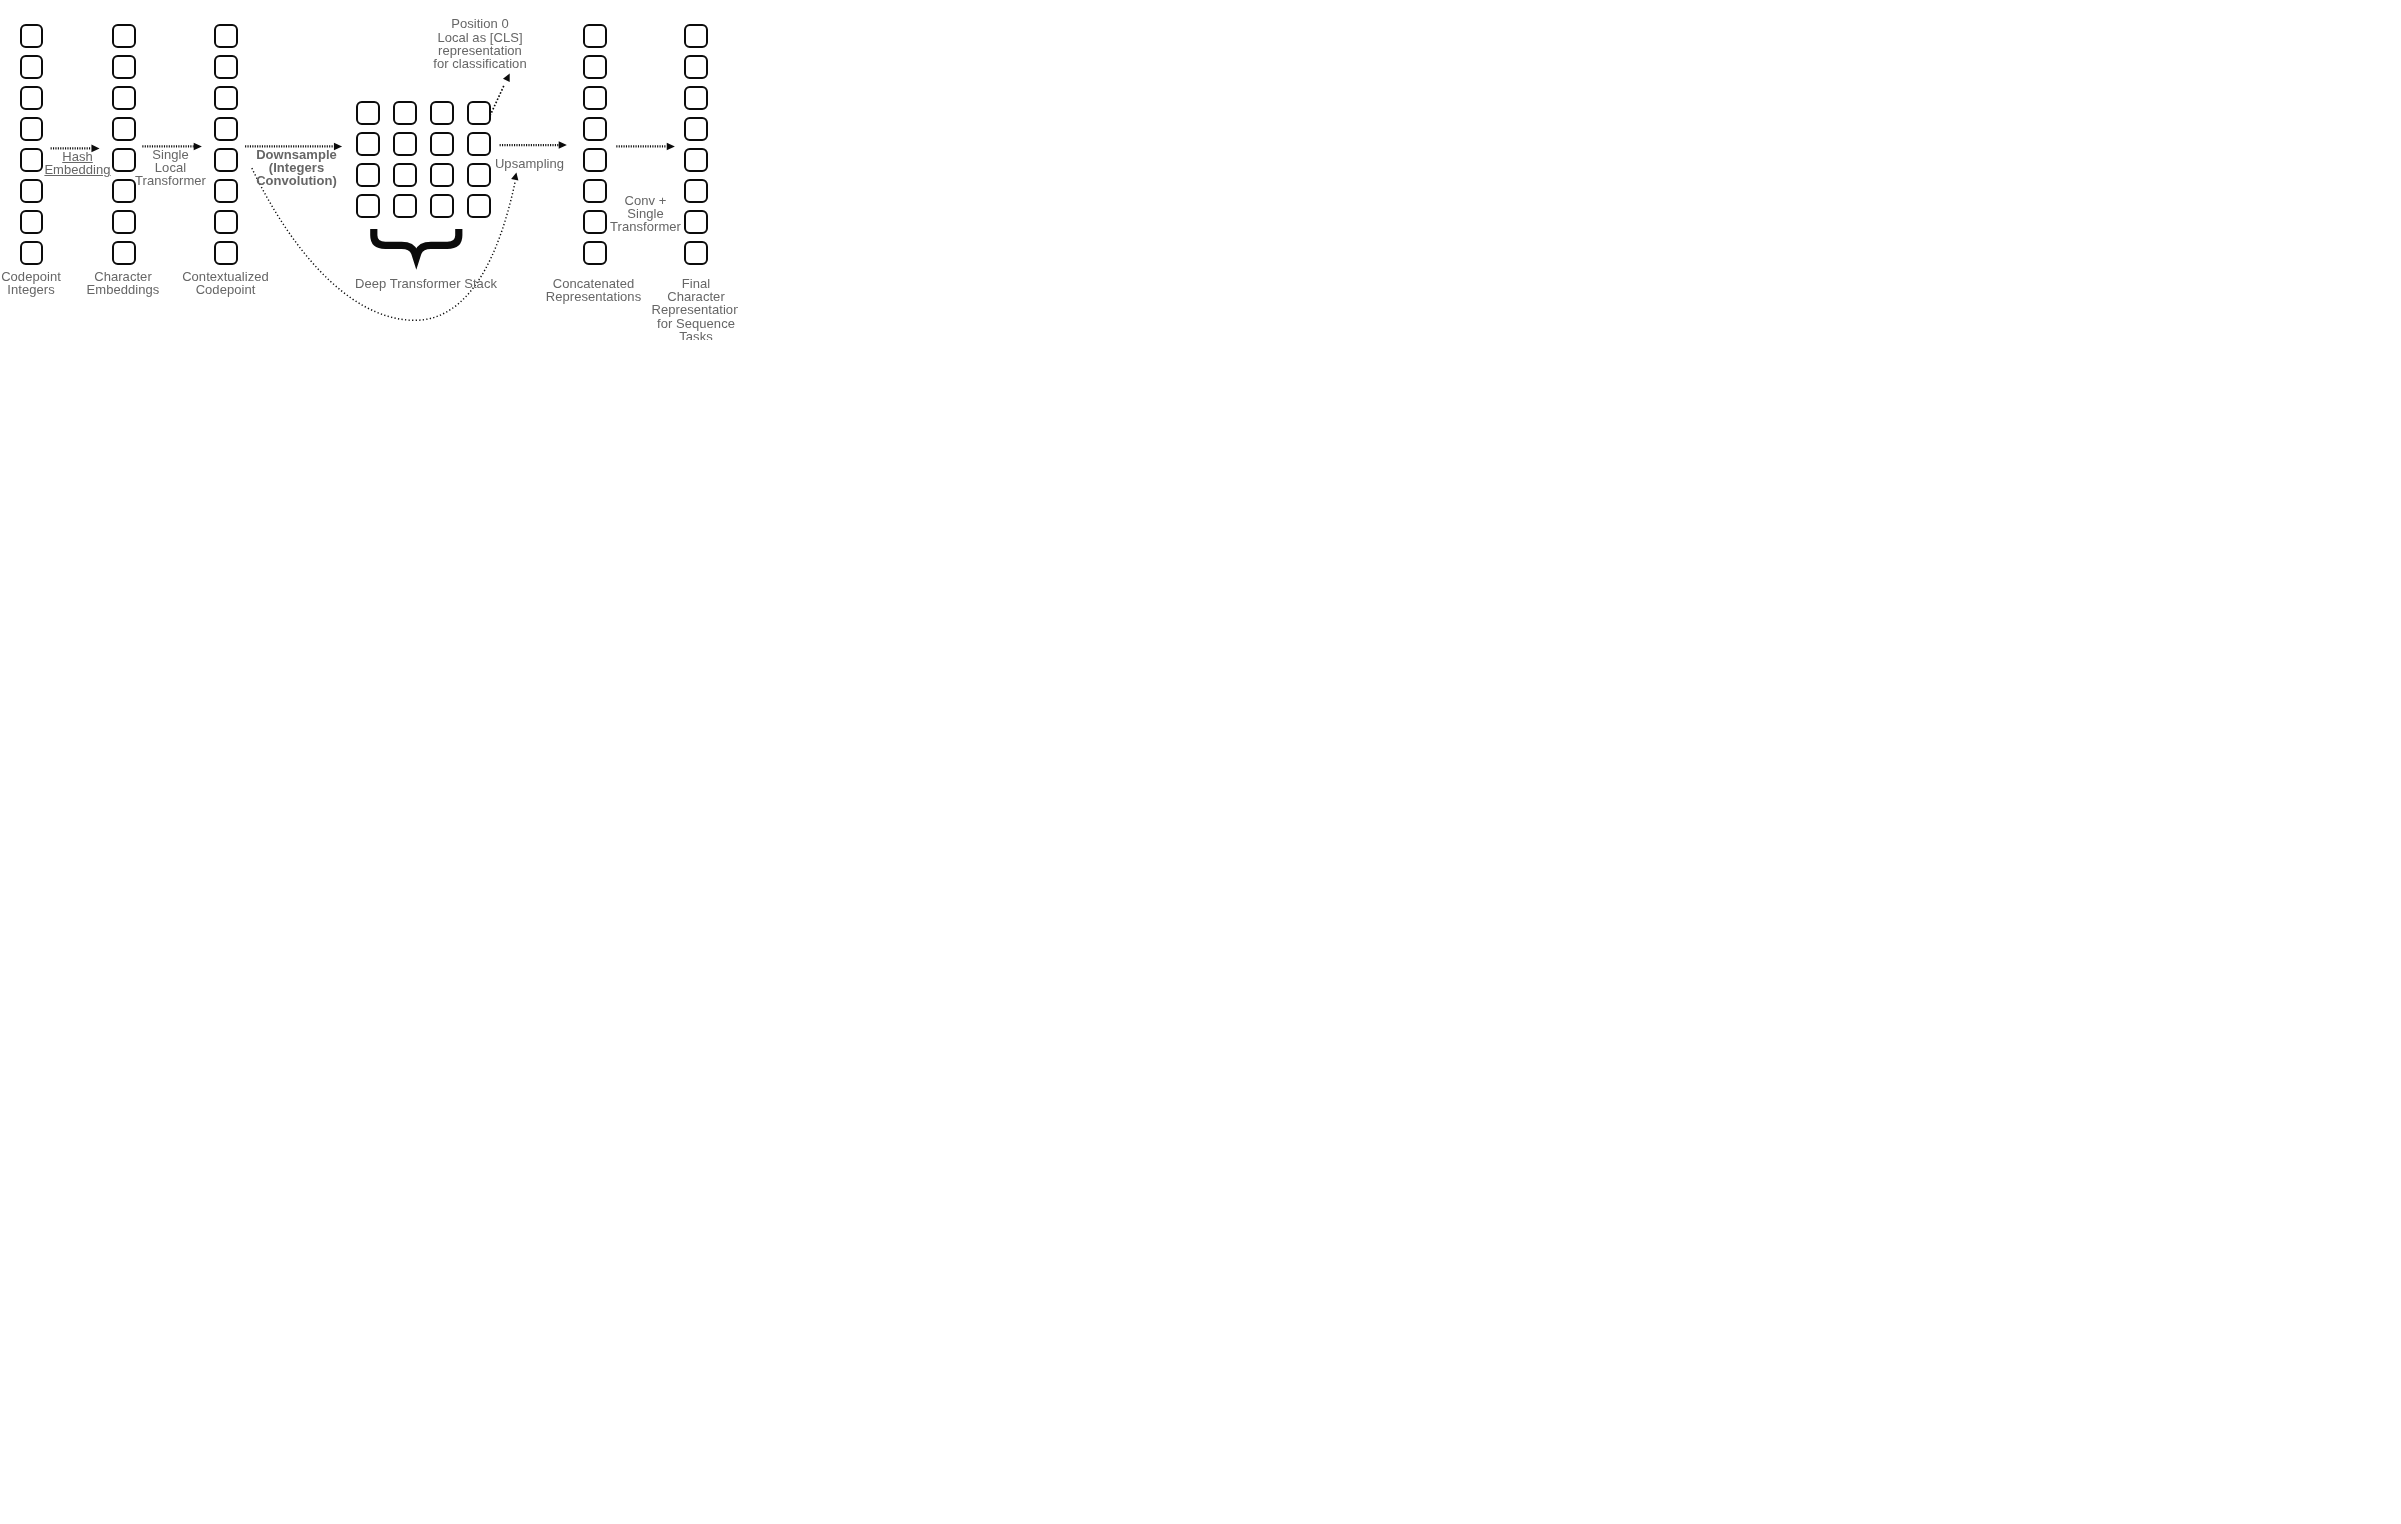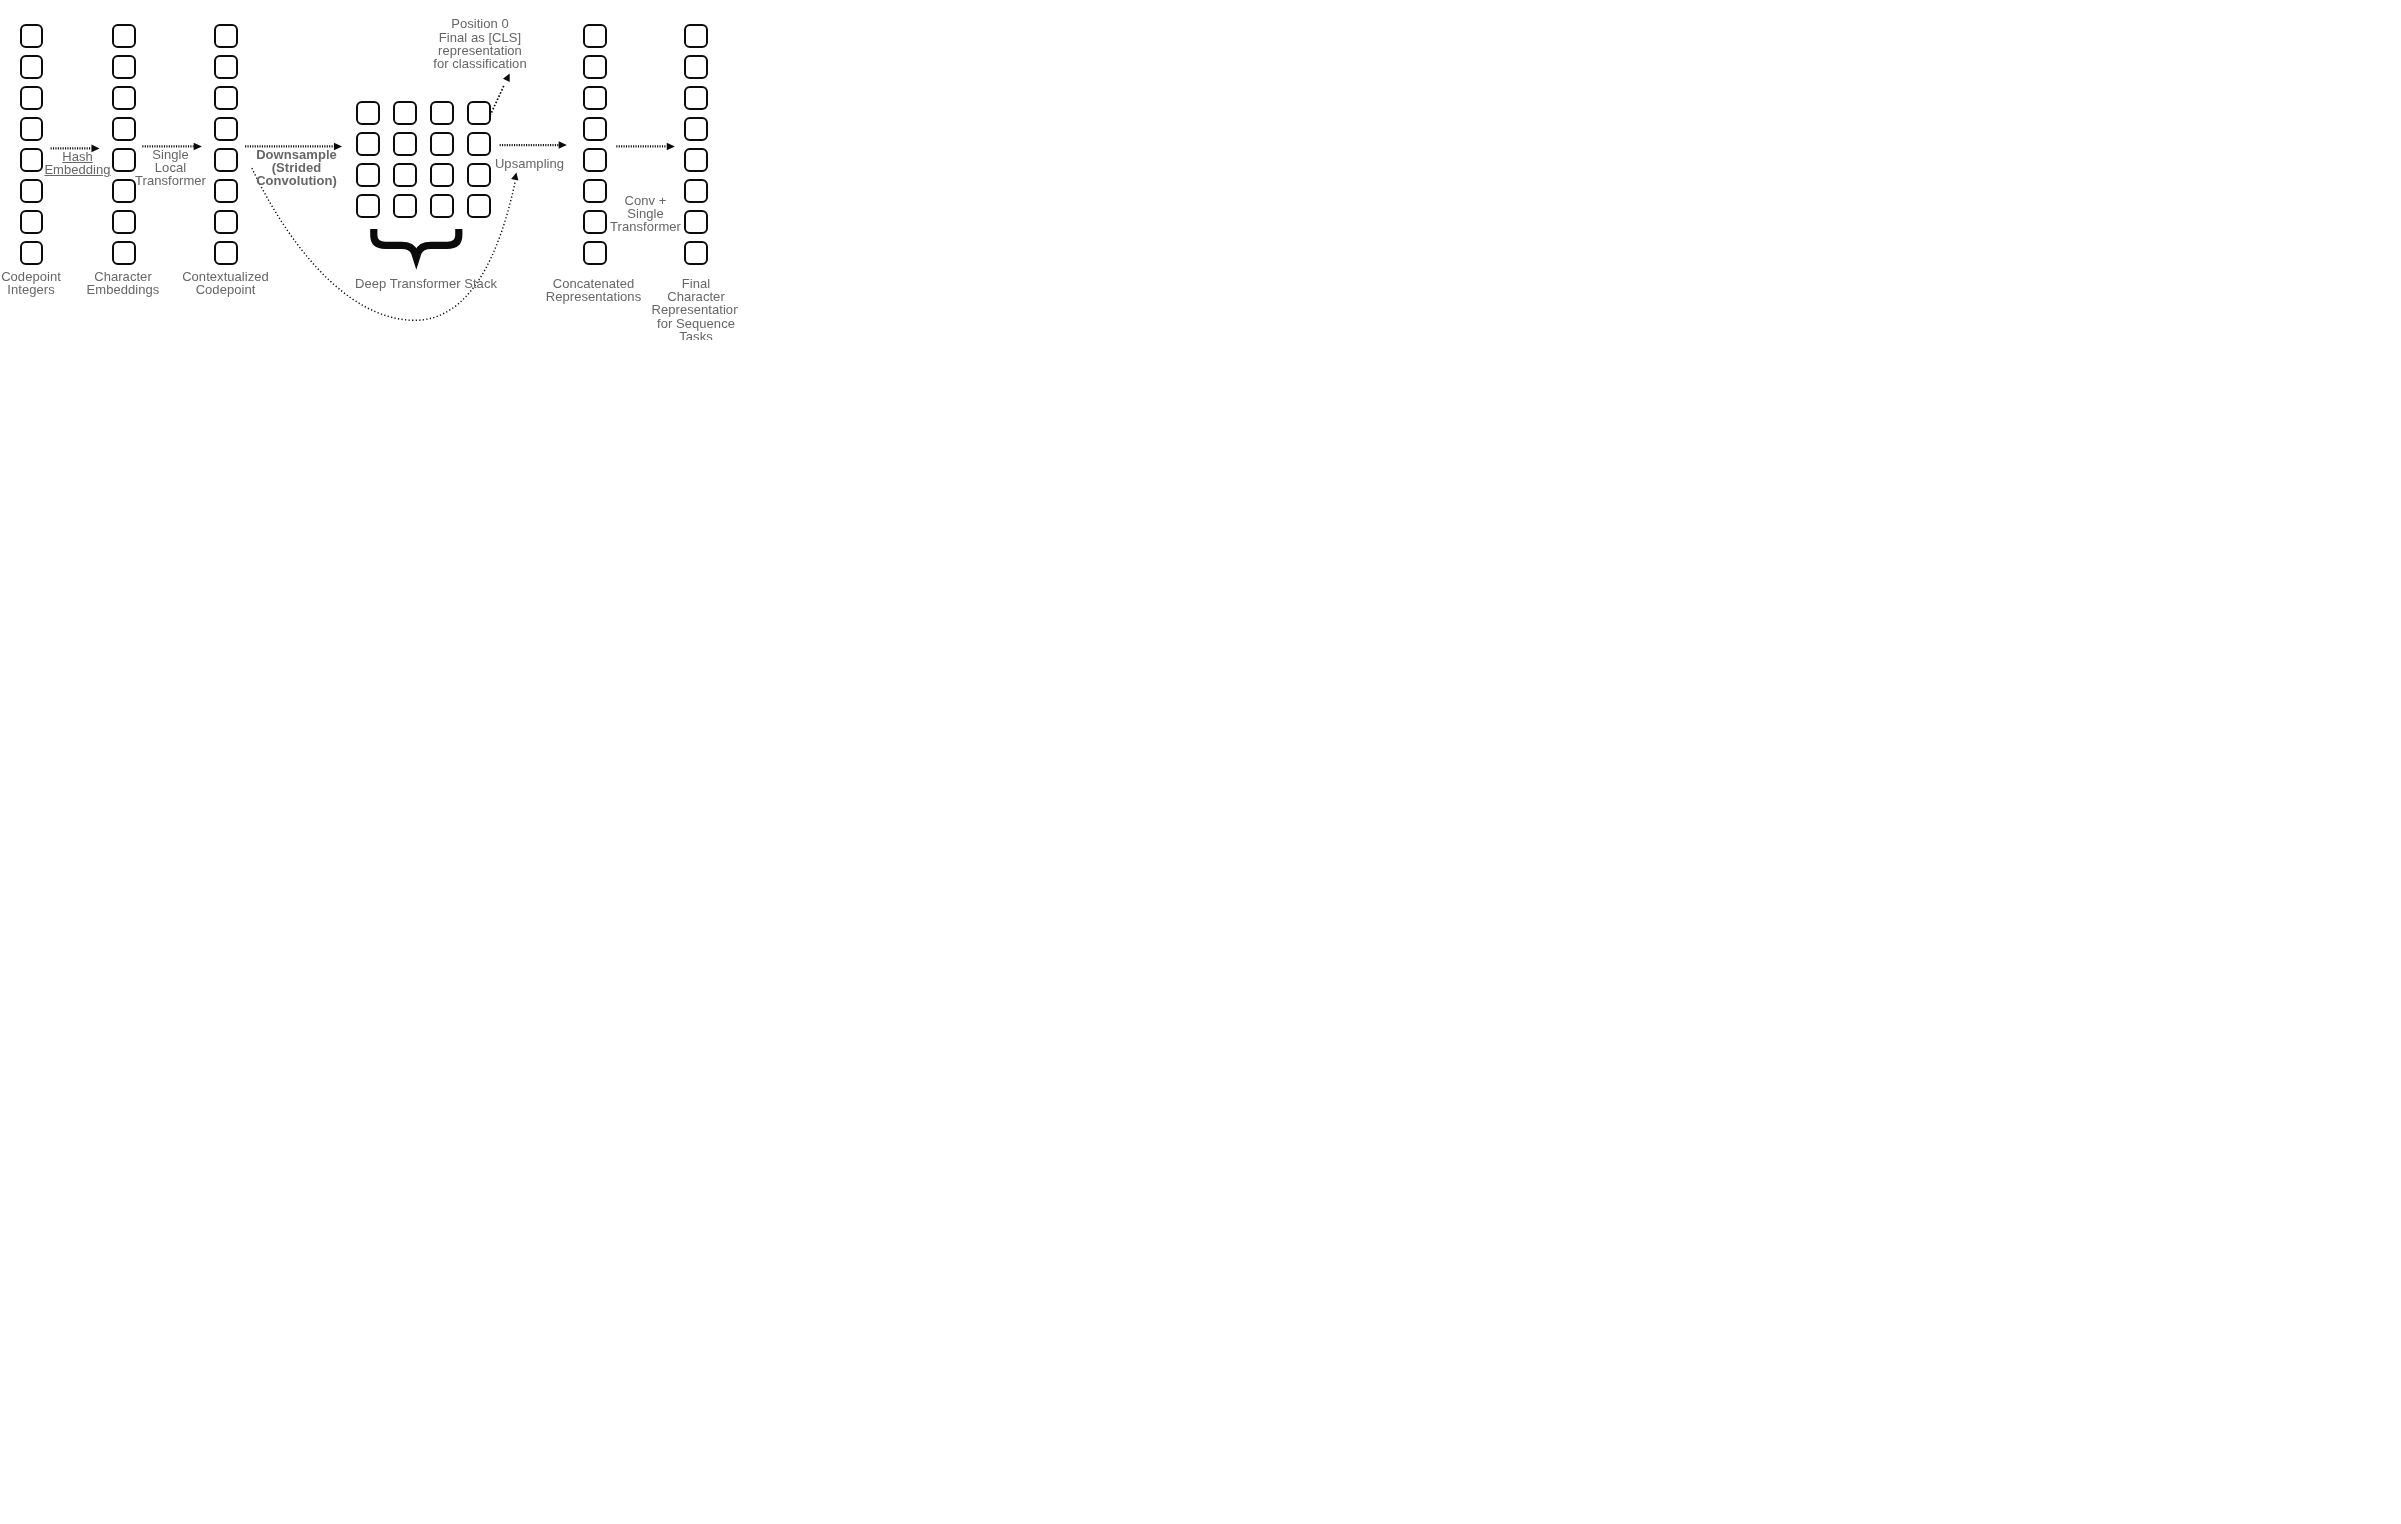--- a/index.html
+++ b/index.html
@@ -206,33 +206,33 @@
   </div>
 
   <div class="lbl" id="lbl-slt">
     <div>Single</div>
     <div>Local</div>
     <div>Transformer</div>
   </div>
 
   <div class="lbl" id="lbl-down">
     <div>Downsample</div>
-    <div>(Strided</div>
+    <div>(Integers</div>
     <div>Convolution)</div>
   </div>
 
   <div class="lbl" id="lbl-ups">Upsampling</div>
 
   <div class="lbl" id="lbl-conv">
     <div>Conv +</div>
     <div>Single</div>
     <div>Transformer</div>
   </div>
 
   <div class="lbl" id="lbl-cls">
     <div>Position 0</div>
-    <div>Final as [CLS]</div>
+    <div>Local as [CLS]</div>
     <div>representation</div>
     <div>for classification</div>
   </div>
 
 </div>
 
 
 </body></html>

